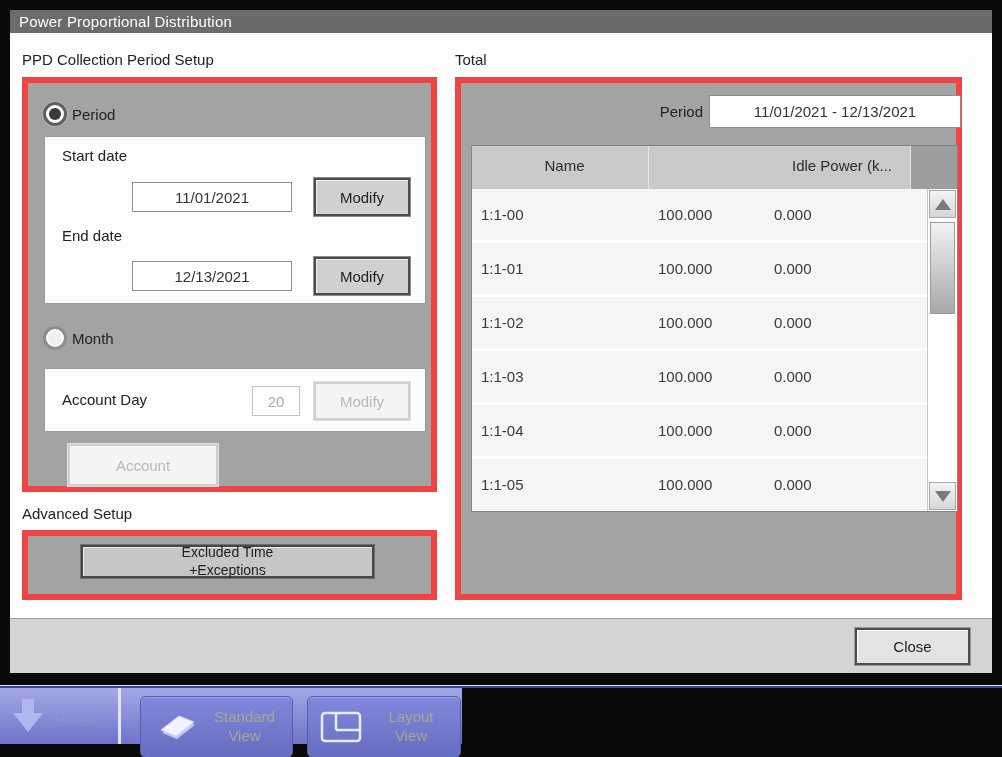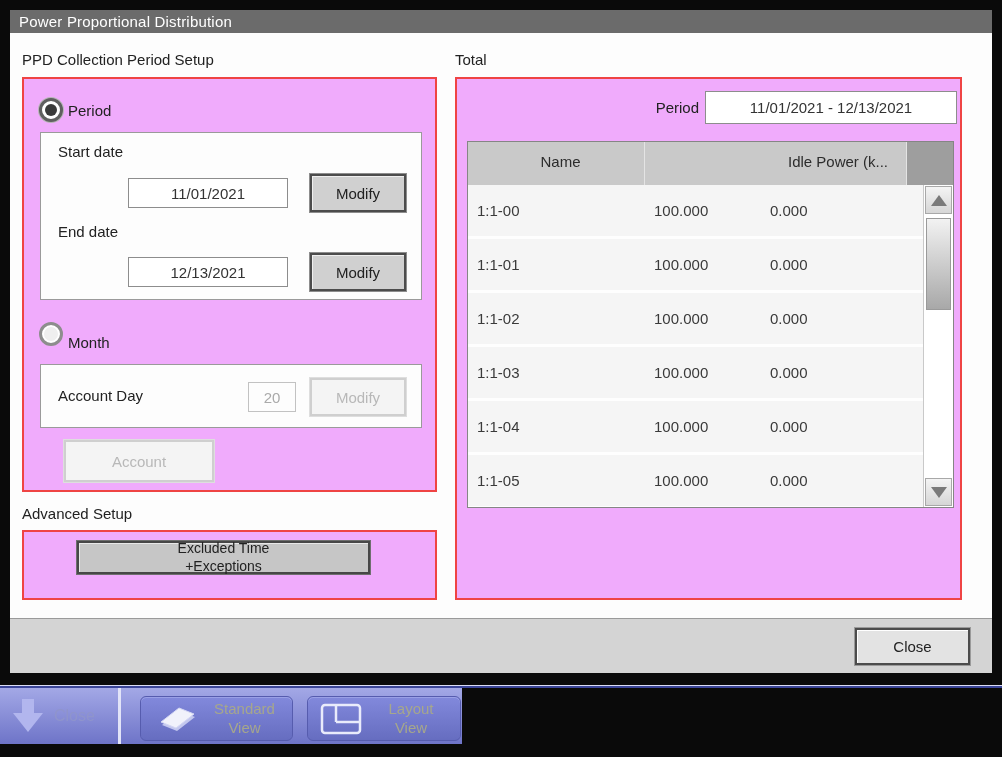--- a/index.html
+++ b/index.html
@@ -9,21 +9,21 @@
   .screen { position:absolute; inset:0; background:#0a0a0a; }
 
   
   .dialog { position:absolute; left:10px; top:10px; width:982px; height:663px; background:#fdfdfd; }
   .titlebar { position:absolute; left:0; top:0; right:0; height:23px; background:#6b6b6b; color:#fff;
               font-size:15px; line-height:23px; padding-left:9px; letter-spacing:.2px; }
   .content { position:absolute; left:0; top:23px; right:0; bottom:55px; background:#fdfdfd; }
   .footer { position:absolute; left:0; bottom:0; right:0; height:55px; background:#d4d4d4; border-top:1px solid #9a9a9a; }
 
   .sec-label { position:absolute; font-size:15px; color:#222; }
-  .gbox { position:absolute; border:2px solid #ef4444; background:#f0abfc; }
+  .gbox { position:absolute; border:6px solid #ef4444; background:#a3a3a3; }
   .ibox { position:absolute; border:1px solid #9a9a9a; background:#fdfdfd; }
 
   .radio { position:absolute; width:24px; height:24px; border-radius:50%; background:#fff; }
   .radio.checked { border:3px solid #5f5f5f; box-shadow:0 0 0 1px #b5b5b5; }
   .radio.checked::after { content:''; display:block; width:12px; height:12px; margin:3px; border-radius:50%; background:#3a3a3a; }
   .radio.unchecked { border:3px solid #8d8d8d; background:#efefef; box-shadow:inset 0 0 0 2px #fff; }
   .radio-label { position:absolute; font-size:15px; color:#222; }
 
   .field { position:absolute; border:1px solid #8d8d8d; background:#fff; font-size:15px; color:#333;
            text-align:center; font-family:"Liberation Sans", sans-serif; }
@@ -64,21 +64,21 @@
   
   .taskbar { position:absolute; left:0; top:686px; width:1002px; height:58px; border-top:2px solid #3a4497;
              box-shadow:0 -1px 0 #dadcf4; }
   .tb-left { position:absolute; left:0; top:0; bottom:0; width:118px;
              background:linear-gradient(#a3a8e6,#6e74c8); display:flex; align-items:center; cursor:default; }
   .tb-mid { position:absolute; left:118px; top:0; bottom:0; width:344px;
             background:linear-gradient(#a3a8e6,#6e74c8); border-left:3px solid #e2e4f8; }
   .tb-right { position:absolute; left:462px; top:0; bottom:0; right:0;
               background:linear-gradient(#fbfbfe 0%,#d6d9f4 45%,#979de0 100%); }
   .tb-close-label { font-size:16px; color:#8f94cc; margin-left:10px; }
-  .tb-btn { position:absolute; top:8px; height:45px; border-radius:6px; border:1px solid #565cae;
+  .tb-btn { position:absolute; top:8px; height:62px; border-radius:6px; border:1px solid #565cae;
             background:linear-gradient(#8289dc,#666dc0); box-shadow:inset 0 1px 0 #9aa0e6 , inset 0 1px 0 #99a0e8;
             display:flex; align-items:center; cursor:pointer; }
   .tb-btn.standard { left:19px; width:153px; }
   .tb-btn.layout { left:186px; width:154px; }
   .tb-btn-text { font-size:15px; line-height:1.25; color:#a6a78c; text-align:center; flex:1; }
   .tb-icon { margin-left:12px; flex:0 0 auto; }
   .clock { position:absolute; right:9px; top:6px; text-align:right; font-size:15px; line-height:1.55; color:#94969f; }
 </style>
 </head>
 <body>
@@ -101,21 +101,21 @@
           <div class="sec-label" style="left:17px; top:10px;">Start date</div>
           <input class="field" style="left: 87px; top: 45px; width: 160px; height: 30px;" readonly="" value="11/01/2021">
           <div class="btn" style="left:269px; top:41px; width:96px; height:38px;">Modify</div>
 
           <div class="sec-label" style="left:17px; top:90px;">End date</div>
           <input class="field" style="left: 87px; top: 124px; width: 160px; height: 30px;" readonly="" value="12/13/2021">
           <div class="btn" style="left:269px; top:120px; width:96px; height:38px;">Modify</div>
         </div>
 
         <div class="radio unchecked" style="left:15px; top:243px;"></div>
-        <div class="radio-label" style="left:44px; top:255px;text-align:center;">Month</div>
+        <div class="radio-label" style="left:44px; top:247px;text-align:center;">Month</div>
 
         <div class="ibox" style="left:16px; top:285px; width:382px; height:64px;">
           <div class="sec-label" style="left:17px; top:22px;">Account Day</div>
           <input class="field disabled" style="left: 207px; top: 17px; width: 48px; height: 30px;" readonly="" value="20">
           <div class="btn disabled" style="left:269px; top:13px; width:96px; height:38px;">Modify</div>
         </div>
 
         <div class="btn disabled" style="left:40px; top:361px; width:150px; height:42px;">Account</div>
       </div>
 

